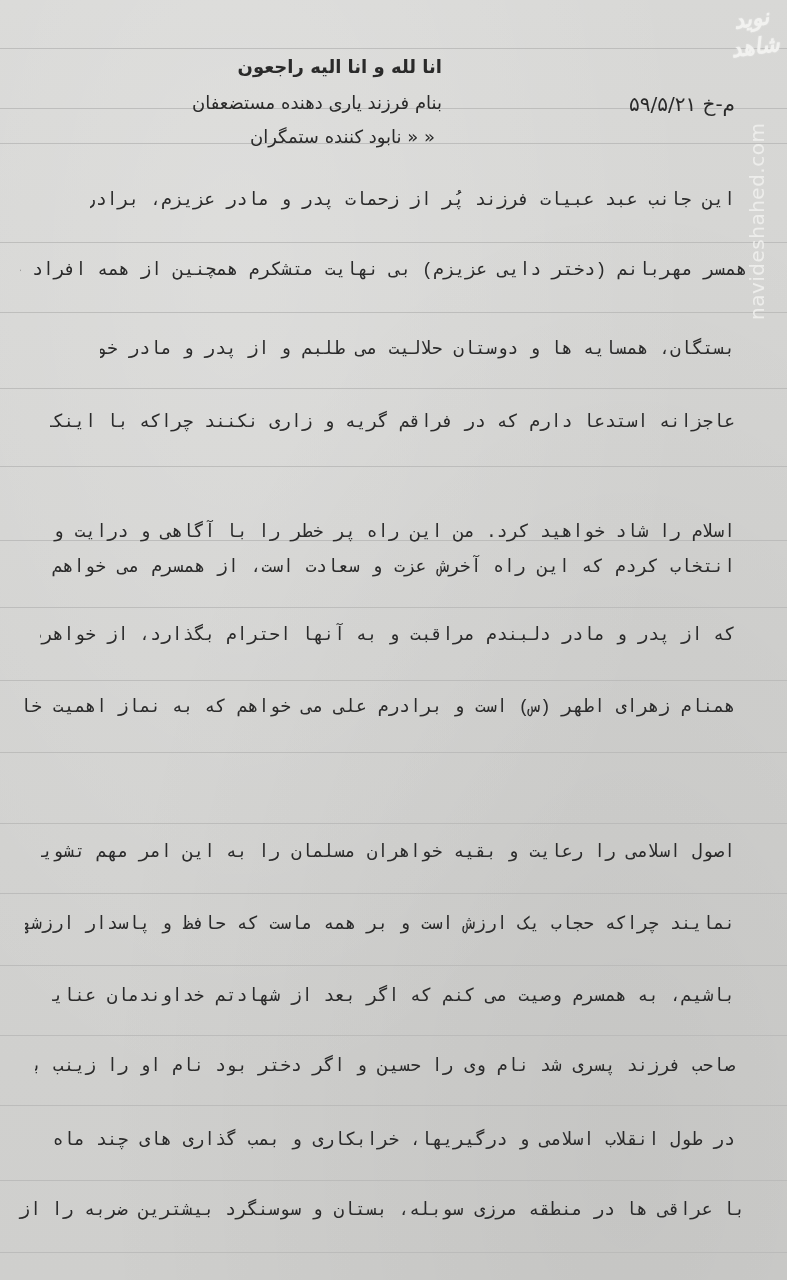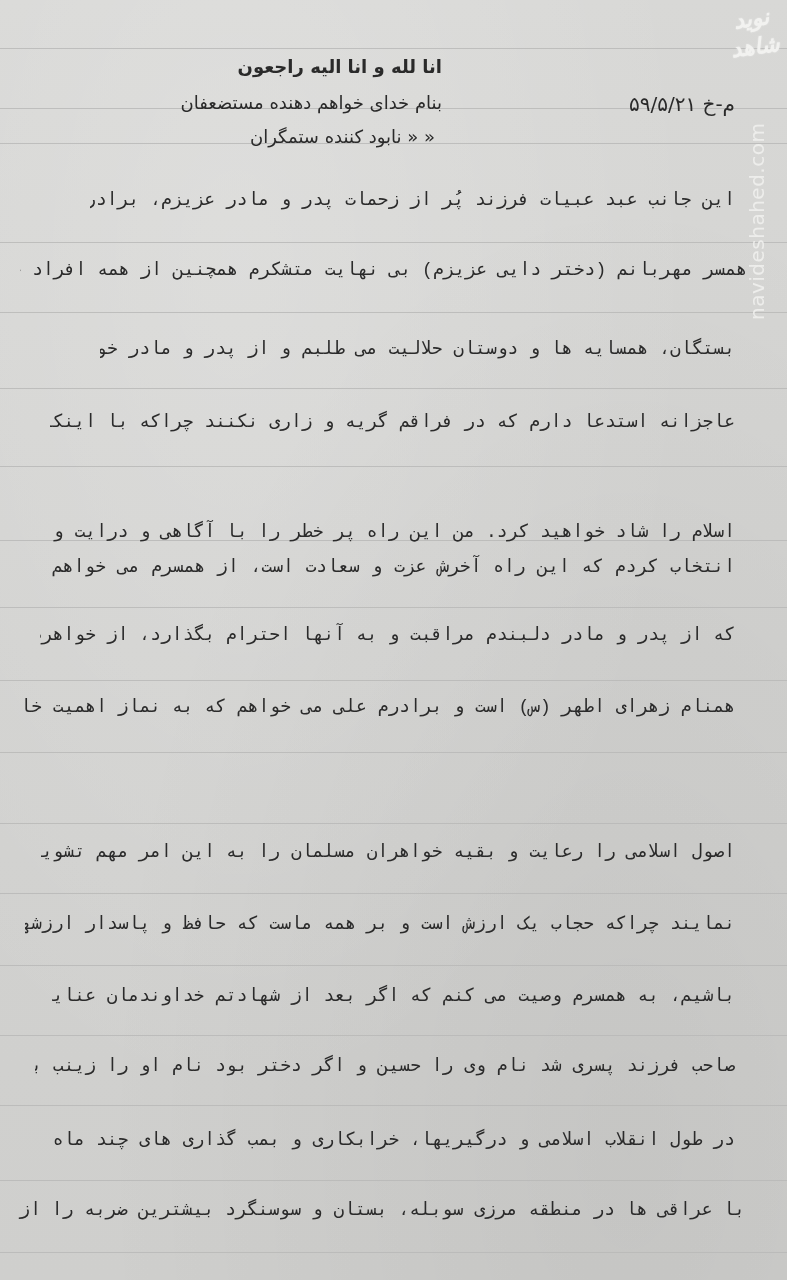--- a/index.html
+++ b/index.html
@@ -115,21 +115,21 @@
   <div class="rule" style="top:1035px"></div>
   <div class="rule" style="top:1105px"></div>
   <div class="rule" style="top:1180px"></div>
   <div class="rule" style="top:1252px"></div>
 
   <div class="watermark-logo">نوید شاهد</div>
   <div class="watermark-url">navideshahed.com</div>
 
   <div class="date" style="right:52px; top:56px;">م-خ ۵۹/۵/۲۱</div>
   <div class="header-line" style="right:345px; top:56px;font-weight:bold;">انا لله و انا الیه راجعون</div>
-  <div class="header-line" style="right:345px; top:92px;">بنام خدای خواهم دهنده مستضعفان</div>
+  <div class="header-line" style="right:345px; top:92px;">بنام فرزند یاری دهنده مستضعفان</div>
   <div class="header-line" style="right:352px; top:126px;">« « نابود کننده ستمگران</div>
 
   <div class="body-line" style="top:188px; left:90px; right:52px;">این جانب عبد عبیات فرزند پُر از زحمات پدر و مادر عزیزم، برادر بزرگم قاسم و</div>
   <div class="body-line" style="top:258px; left:20px; right:40px;">همسر مهربانم (دختر دایی عزیزم) بی نهایت متشکرم همچنین از همه افراد خانواده ام</div>
   <div class="body-line" style="top:337px; left:100px; right:52px;">بستگان، همسایه ها و دوستان حلالیت می طلبم و از پدر و مادر خوب خودم</div>
   <div class="body-line" style="top:410px; left:50px; right:52px;">عاجزانه استدعا دارم که در فراقم گریه و زاری نکنند چراکه با اینکار شاد دشمنان</div>
   <div class="body-line" style="top:482px; left:52px; right:52px;margin-top:38px;">اسلام را شاد خواهید کرد. من این راه پر خطر را با آگاهی و درایت و شعور</div>
   <div class="body-line" style="top:555px; left:52px; right:52px;">انتخاب کردم که این راه آخرش عزت و سعادت است، از همسرم می خواهم</div>
   <div class="body-line" style="top:623px; left:40px; right:52px;">که از پدر و مادر دلبندم مراقبت و به آنها احترام بگذارد، از خواهرم زهرا که نامش</div>
   <div class="body-line" style="top:695px; left:25px; right:52px;">همنام زهرای اطهر (س) است و برادرم علی می خواهم که به نماز اهمیت خاص بدهند</div>

